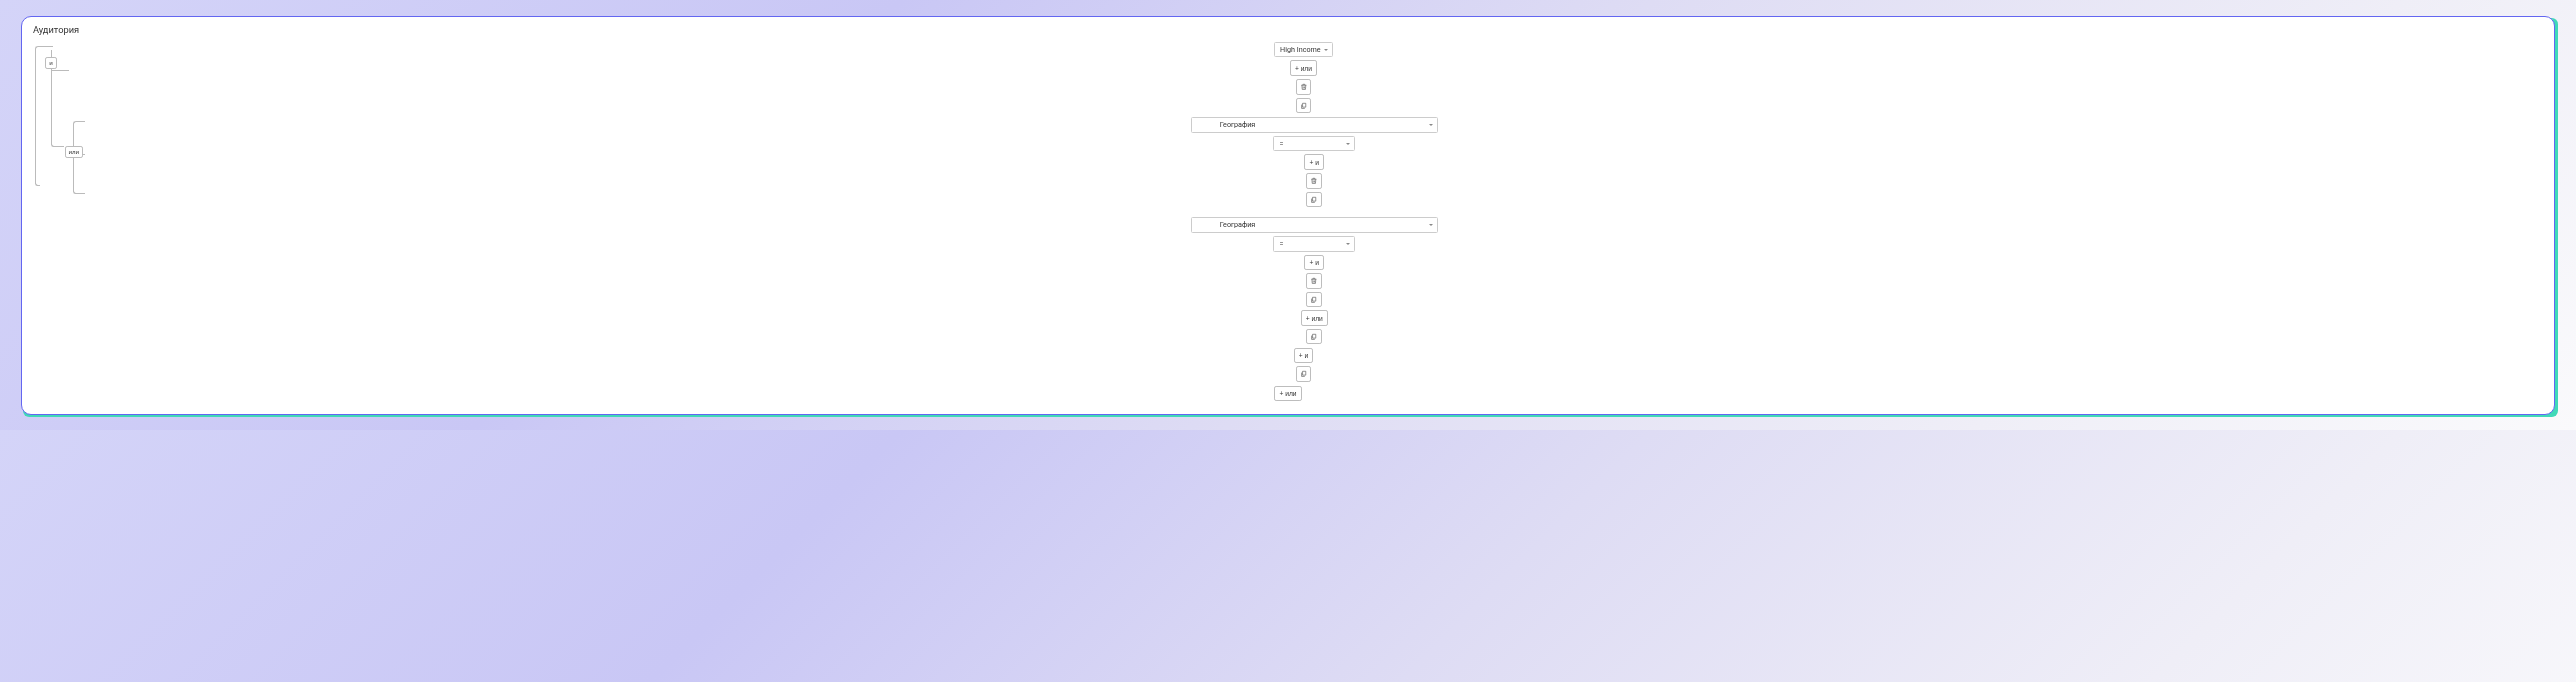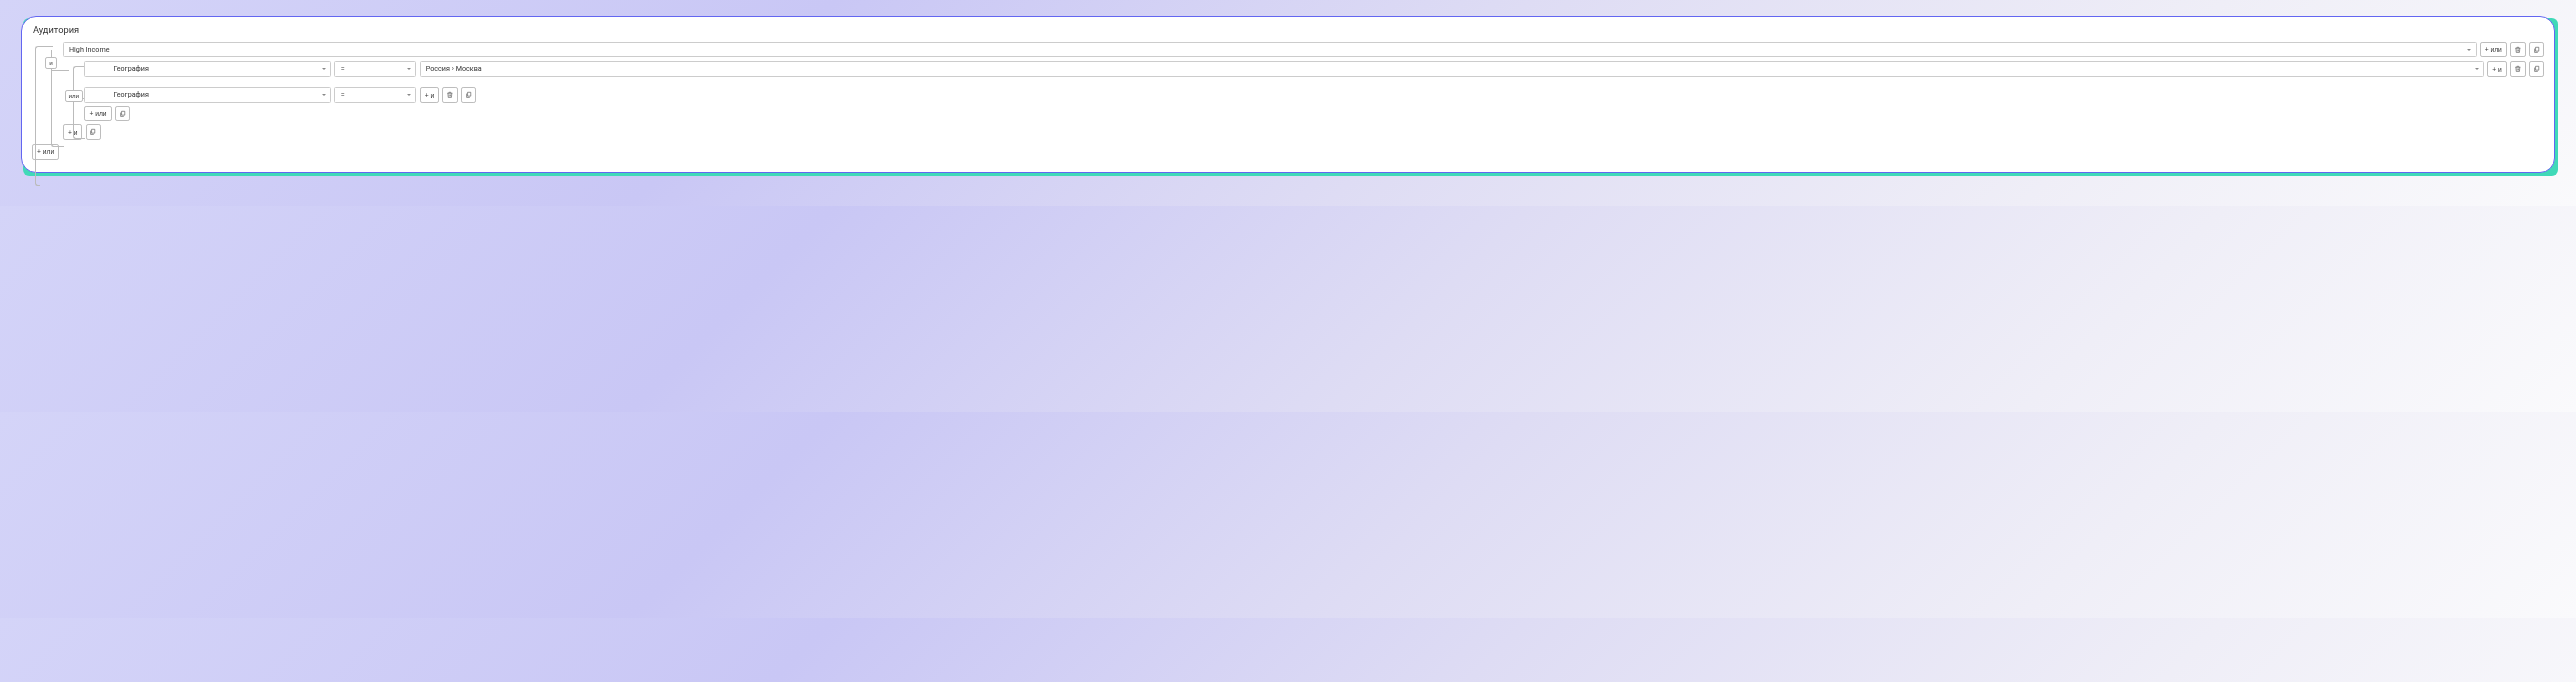--- a/index.html
+++ b/index.html
@@ -19,35 +19,36 @@
     top: 2.6px; left: 2.6px; right: -2.6px; bottom: -2.6px;
     background: #40d9b8;
     border-radius: 6.2px;
     z-index: 0;
   }
   .panel {
     position: relative;
     z-index: 1;
     background: #ffffff;
     border: 0.8px solid #6366f1;
-    border-radius: 15px;
+    border-radius: 10px;
     padding: 7.2px 10.3px 10.3px 10.3px;
   }
   .panel-title {
     font-size: 9.3px;
     color: #333;
     font-weight: 400;
     margin: 0 0 7.2px 1px;
   }
   .builder { position: relative; padding-left: 9.3px; }
   .row {
     display: flex;
     align-items: center;
     gap: 3.1px;
     margin-bottom: 2.1px;
+    flex-direction: column;
   }
   .sel {
     height: 15.5px;
     line-height: 14.4px;
     border: 0.5px solid #ccc;
     border-radius: 1.5px;
     background: #fff;
     padding: 0 11.3px 0 5.2px;
     color: #333;
     position: relative;
@@ -173,21 +174,20 @@
           <div class="vline" style="left:-11.3px; top:7.7px; height:67px;"></div>
           <div class="elbow-t" style="left:-11.3px; top:4.1px; width:12.4px; height:5.2px;"></div>
           <div class="hline" style="left:-11.3px; top:37px; width:12.4px;"></div>
           <div class="elbow" style="left:-11.3px; top:70px; width:12.4px; height:7.2px;"></div>
 
           <div class="join-badge" style="left:-19.6px; top:29px;">или</div>
 
           <div class="row">
             <div class="sel wfield"><span>География</span></div>
             <div class="sel wop" style="text-align:left;"><span>=</span></div>
-            <div class="sel grow"><span>Россия › Москва</span></div>
             <button class="btn">
                 <span>+ и</span>
               </button>
             <button class="btn icon">
               <svg viewBox="0 0 24 24">
                   <path fill="none" stroke="#555" stroke-width="2" d="M4 7h16M9 7V4h6v3M6 7l1 13h10l1-13M10 11v6M14 11v6"></path>
                 </svg>
             </button>
             <button class="btn icon">
               <svg viewBox="0 0 24 24">

